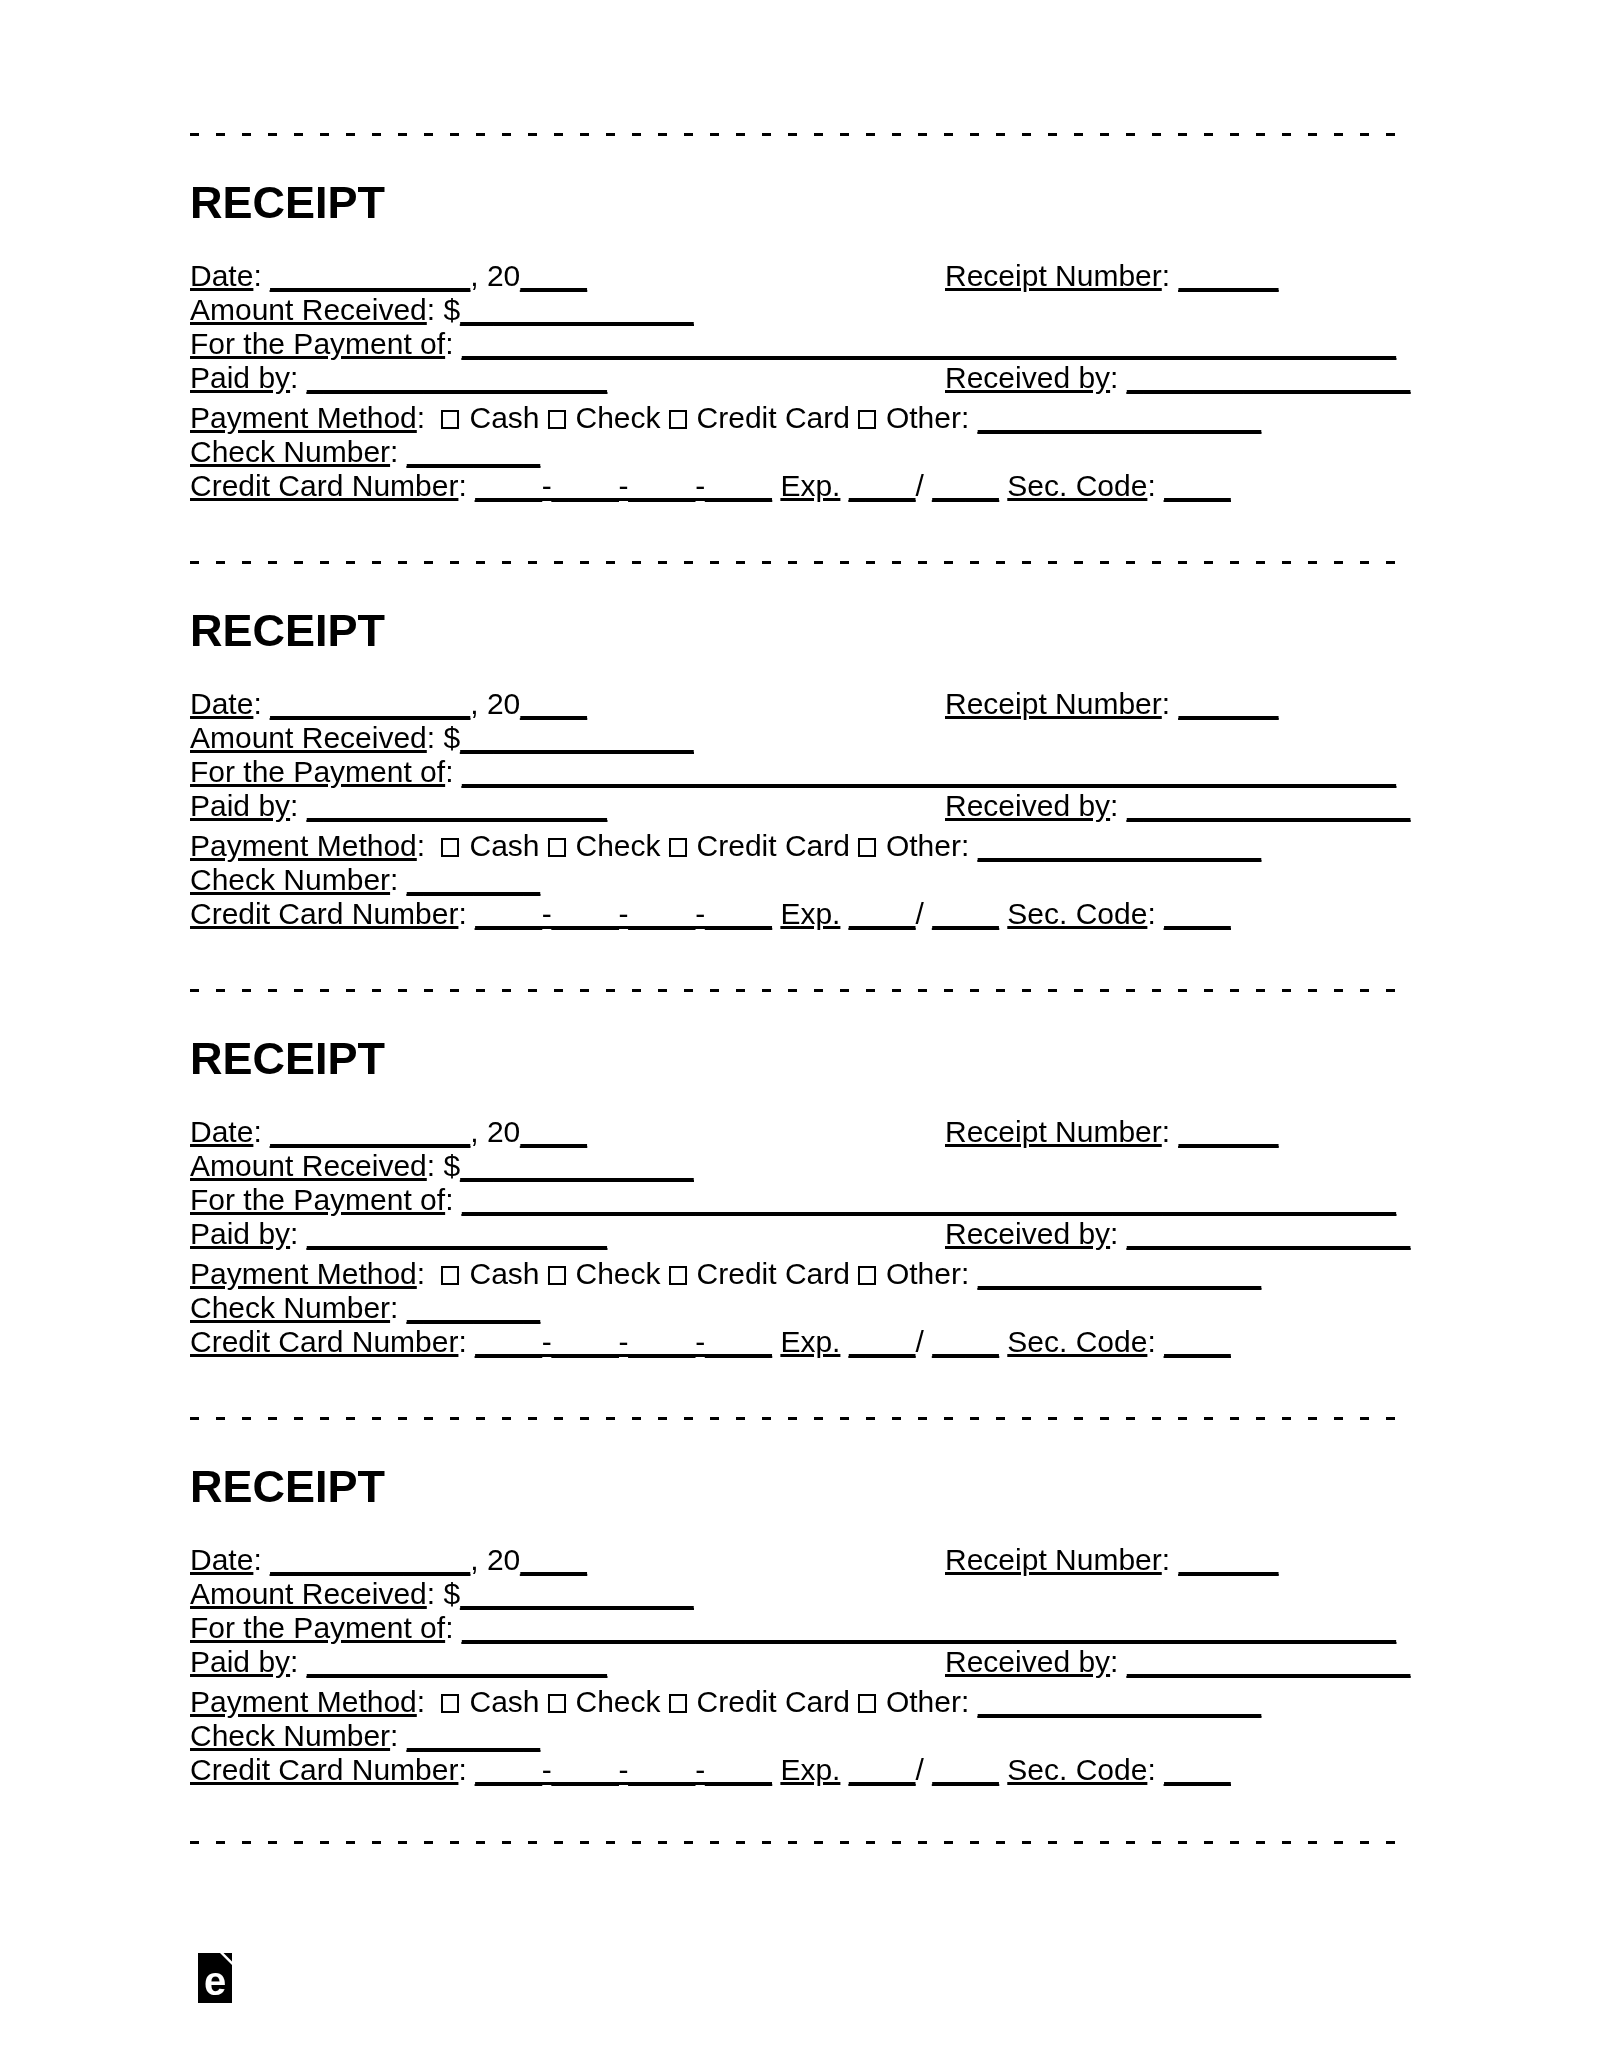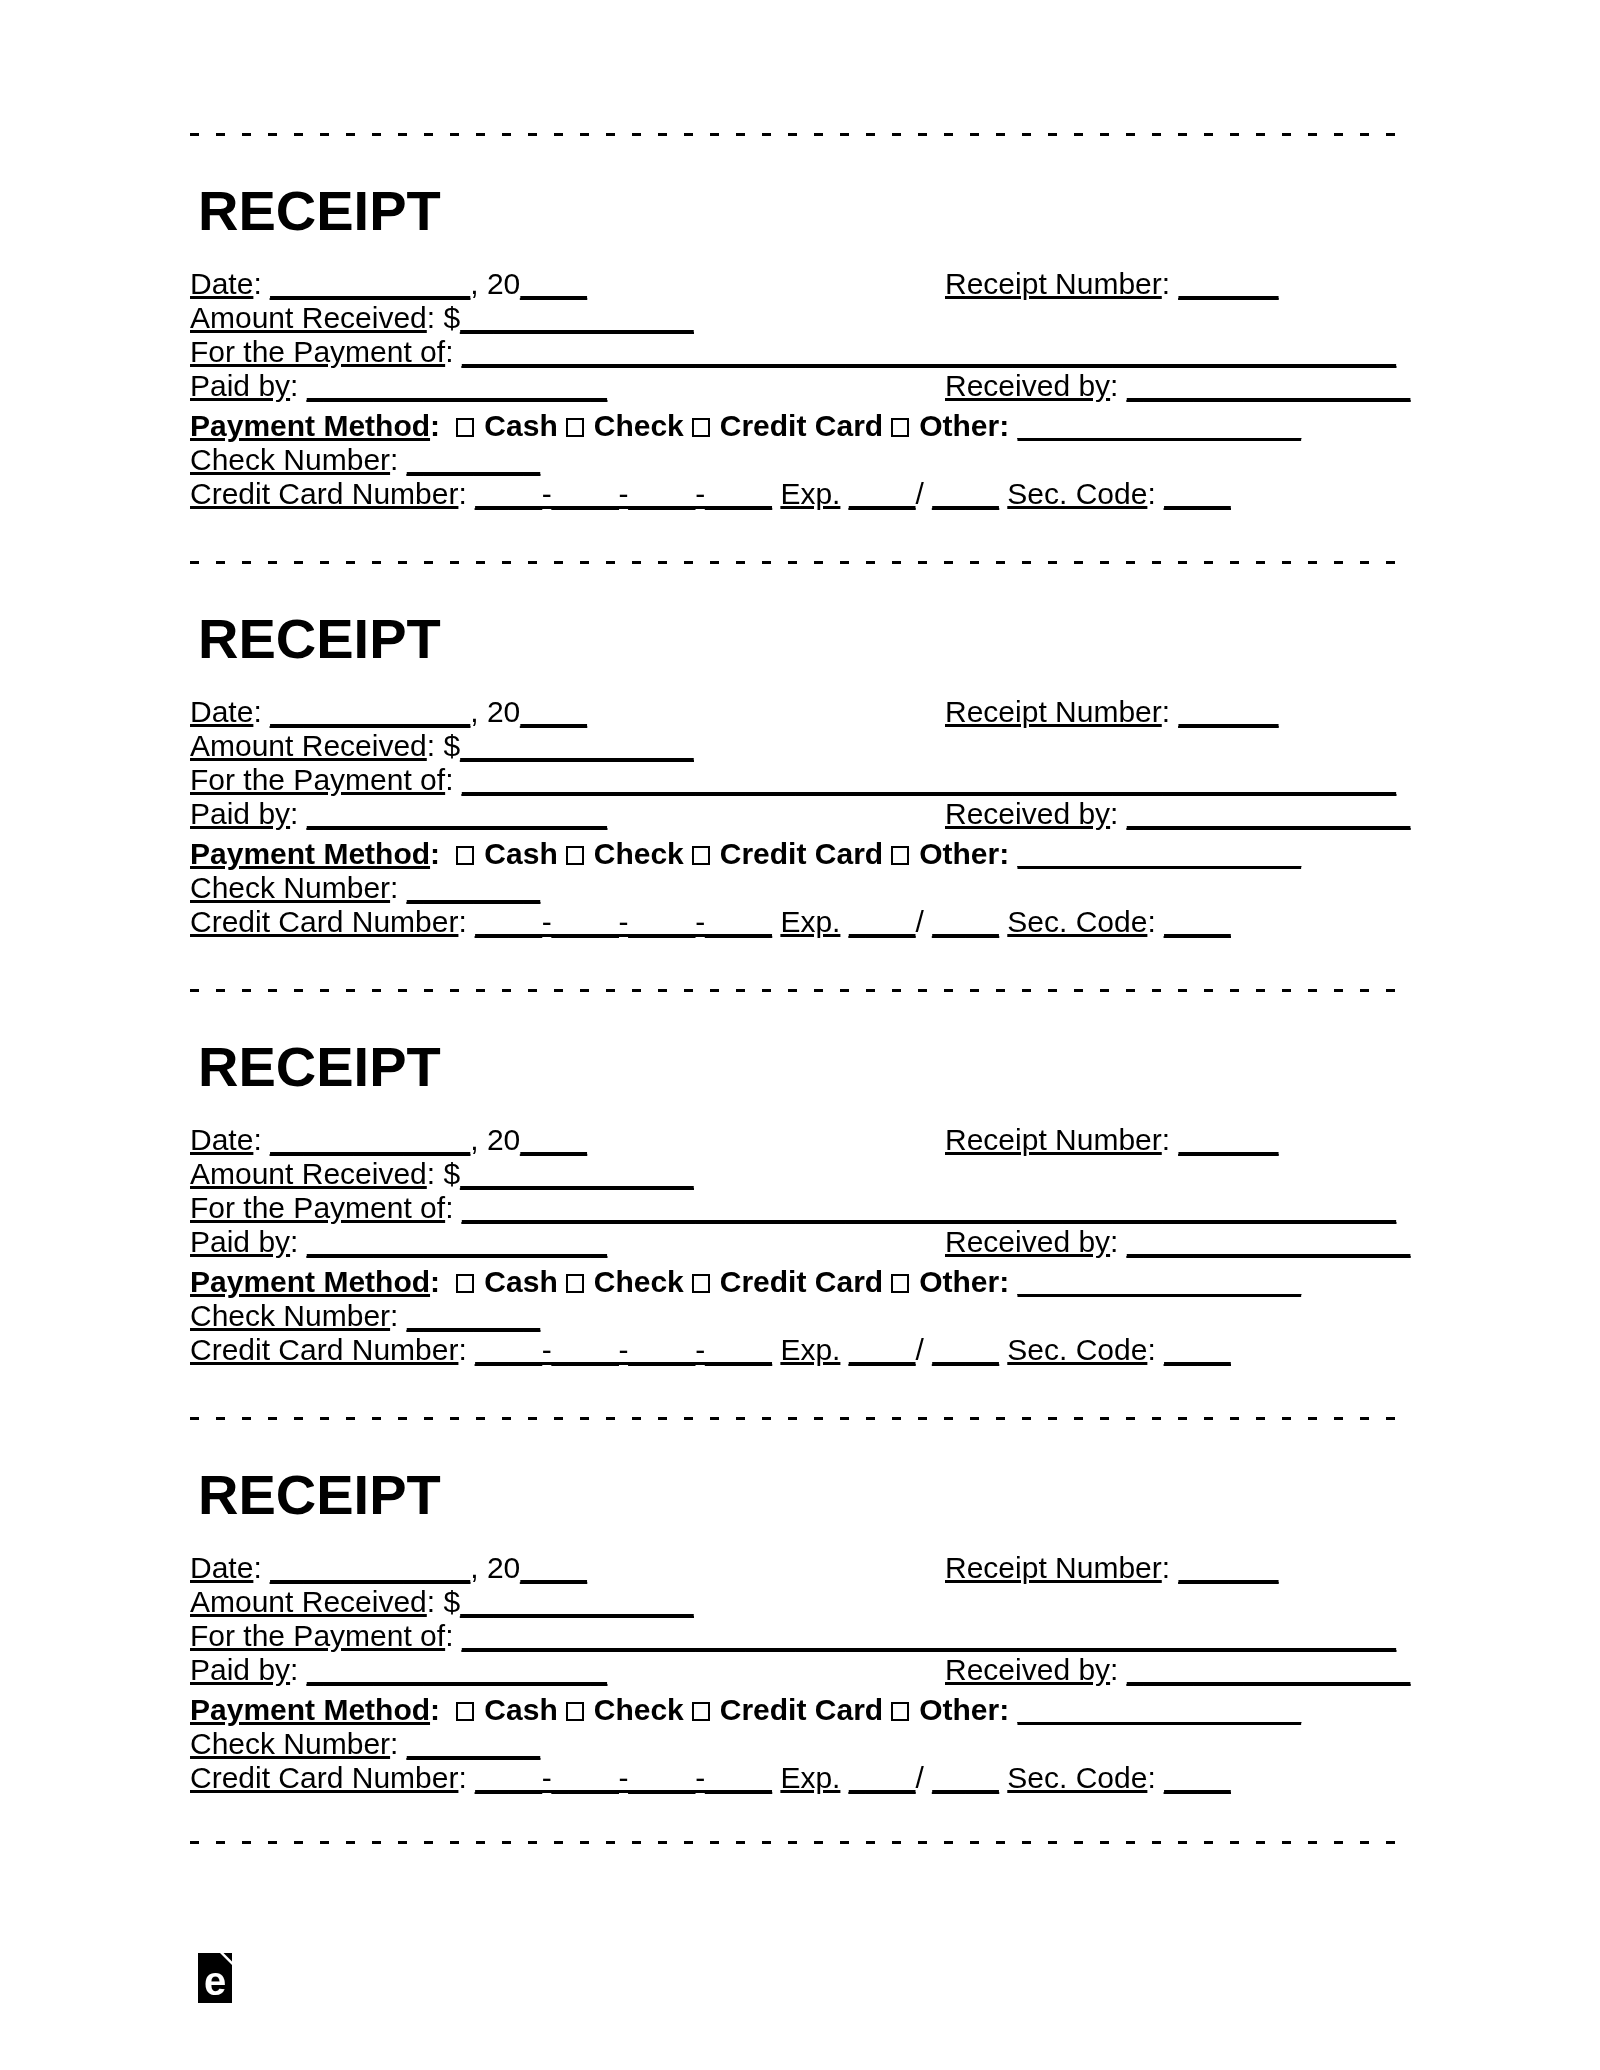--- a/index.html
+++ b/index.html
@@ -11,26 +11,26 @@
     font-family:"Liberation Sans",sans-serif;
     font-size:30px;
     overflow:hidden;
   }
   .divider{
     position:absolute;left:190px;width:1205px;height:3px;
     background:repeating-linear-gradient(to right,#000 0 9px,transparent 9px 26px);
   }
   .section{position:absolute;left:190px;width:1240px;}
   .title{
-    margin:8px;font-size:56px;line-height:56px;font-weight:bold;
+    margin:0;font-size:45px;line-height:56px;font-weight:bold;
     letter-spacing:0;
   }
   .rows{margin-top:28px;}
   .row{line-height:34px;white-space:nowrap;position:relative;}
-  .row.gap-above{margin-top:6px;font-weight:bold;}
+  .row.gap-above{margin-top:6px;}
   .right-col{position:absolute;left:755px;top:0;}
   .lbl,.blank{
     text-decoration-line:underline;
     text-decoration-thickness:2.5px;
     text-underline-offset:2px;
   }
   .checkbox{
     display:inline-block;width:14px;height:15px;
     border:2.5px solid #000;
     vertical-align:-1px;

